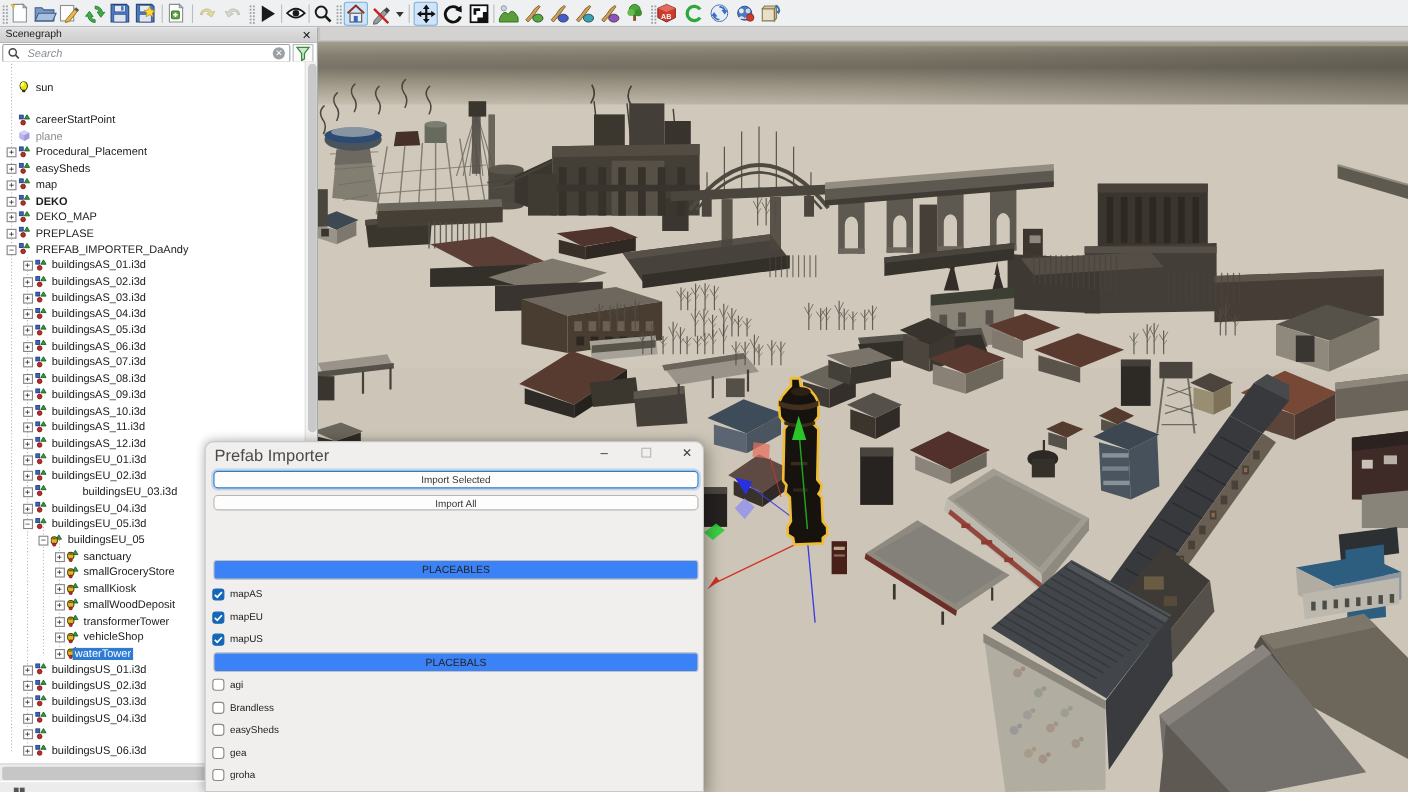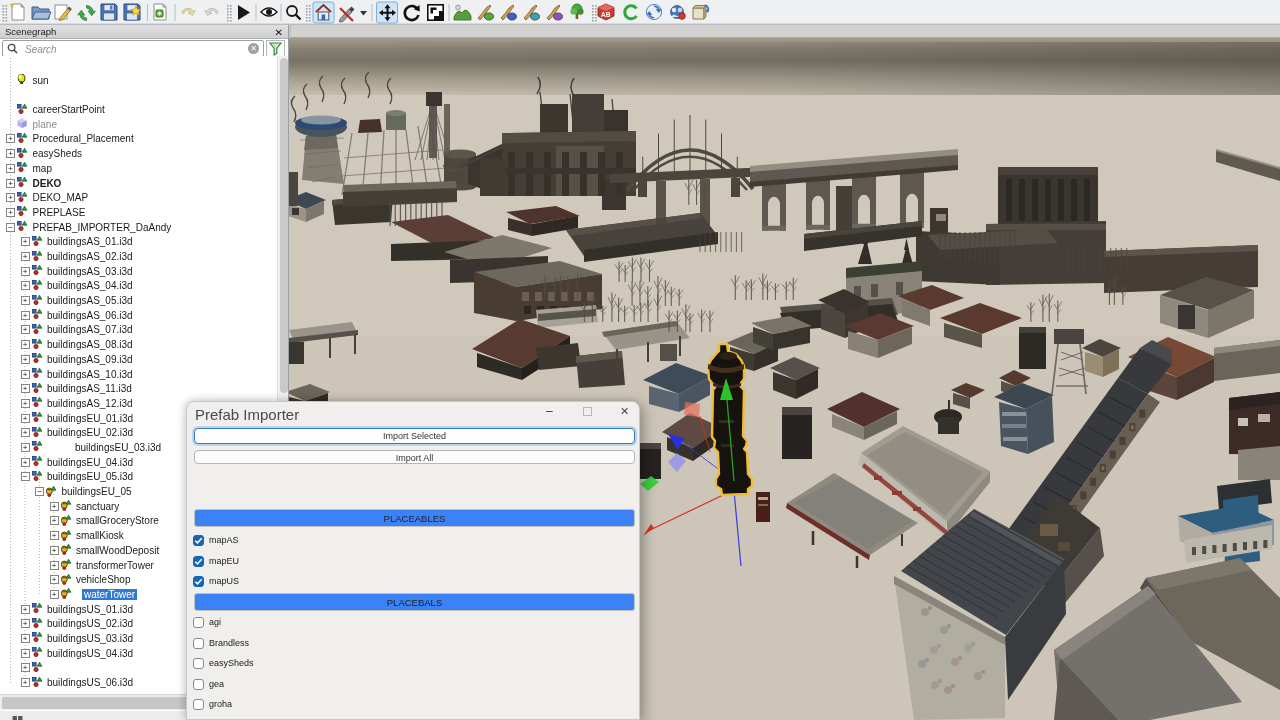--- a/index.html
+++ b/index.html
@@ -1295,21 +1295,21 @@
         <div class="trow" style="top:530.8px;">
           <span class="exp" style="left:49.5px;">+</span>
           <svg class="ticon" style="left:60.5px;" width="11" height="11" viewBox="0 0 12 12">
             <g transform="translate(0,0)">
               <path d="M8.2 0.2 L10.8 4.6 L5.6 4.6 Z" fill="#2c9c3c" stroke="#14581e" stroke-width="0.8"></path>
               <ellipse cx="3.6" cy="5.8" rx="3.2" ry="3.6" fill="#e0b520" stroke="#4a3a08" stroke-width="1"></ellipse>
               <path d="M1 4.6 a3.2 3.6 0 0 1 5.2 0 Z" fill="#6e5a10"></path>
               <circle cx="3.6" cy="10" r="1.6" fill="#c22a28" stroke="#6e1210" stroke-width="0.7"></circle>
             </g>
           </svg>
-          <span class="tlabel sel" style="left:84px;">waterTower</span>
+          <span class="tlabel sel" style="left:68px;">waterTower</span>
         </div>
         <div class="trow" style="top:545.5px;">
           <span class="exp" style="left:20.5px;">+</span>
           <svg class="ticon" style="left:31.5px;" width="11" height="11" viewBox="0 0 12 12">
             <g transform="translate(0,0)">
               <rect x="0.5" y="0.5" width="4" height="4" fill="#3a66b8" stroke="#17336e" stroke-width="0.8"></rect>
               <path d="M8.2 0.2 L10.8 4.6 L5.6 4.6 Z" fill="#2c9c3c" stroke="#14581e" stroke-width="0.8"></path>
               <circle cx="4.4" cy="8.2" r="2.3" fill="#c22a28" stroke="#6e1210" stroke-width="0.8"></circle>
             </g>
           </svg>

